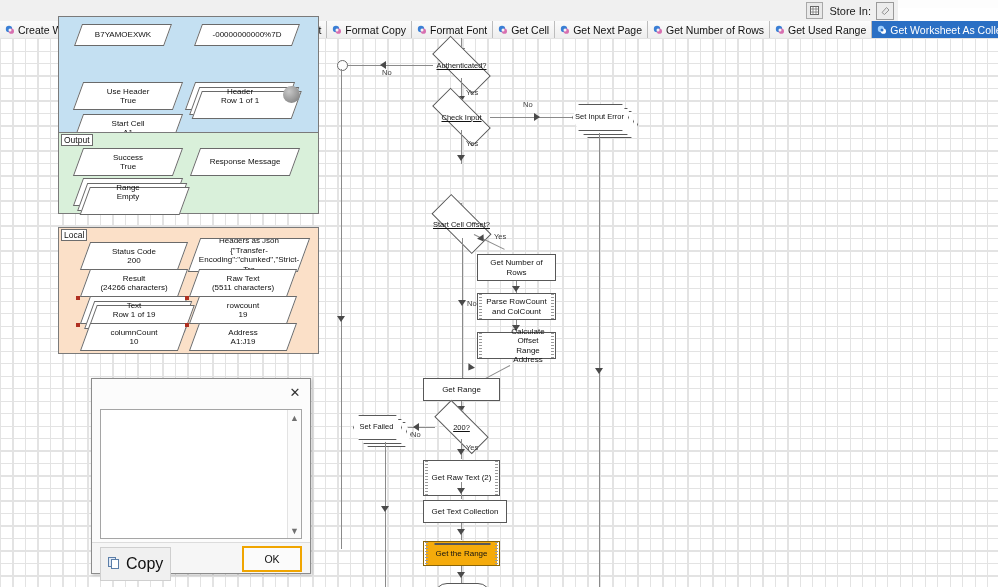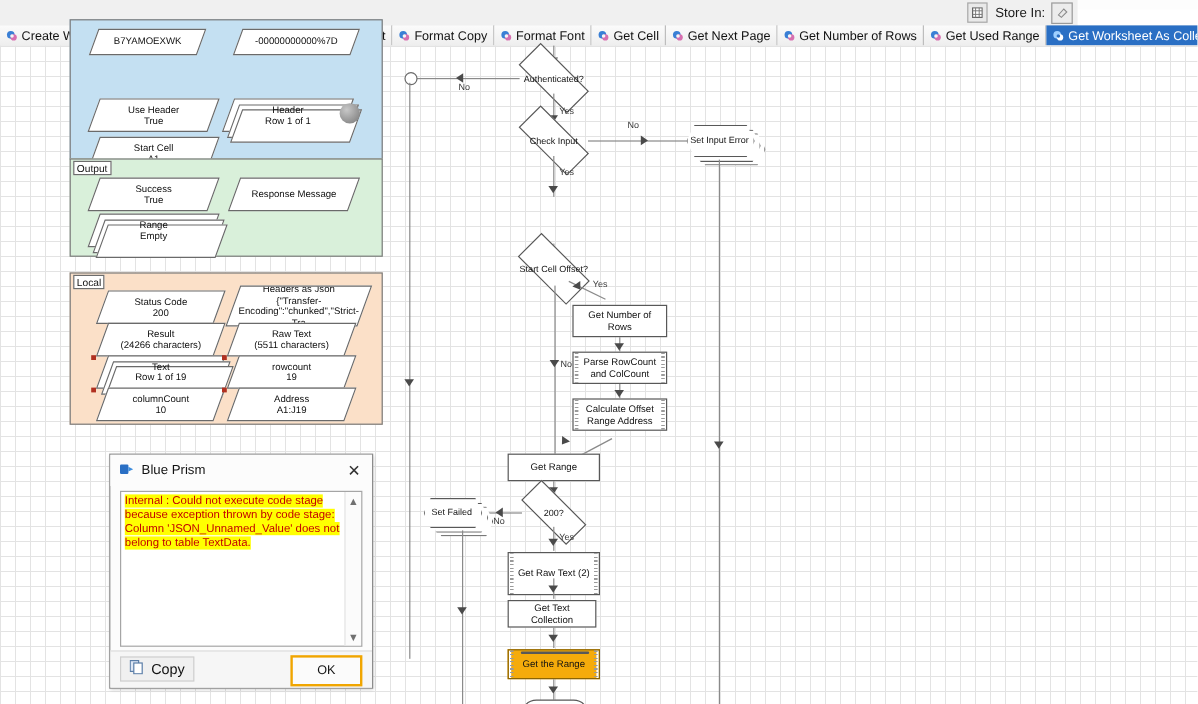--- a/index.html
+++ b/index.html
@@ -119,21 +119,21 @@
   .fnode.highlight{background:#f5ab0b;border:1px solid #8a6405;}
   .fnode .lbl{position:relative;z-index:2;padding:0 5px;}
 
   .diamond{position:absolute;}
   .diamond .shape{
     position:absolute;inset:0;background:#fff;border:1px solid #585858;
     transform:rotate(45deg);
   }
   .diamond .dtxt{
     position:absolute;inset:0;display:flex;align-items:center;justify-content:center;
-    font-size:7.5px;line-height:9px;color:#121212;text-align:right;white-space:nowrap;
+    font-size:7.5px;line-height:9px;color:#121212;text-align:right;white-space:nowrap;text-decoration:underline;
   }
 
   .hexstack{position:absolute;}
   .hexstack .hx{
     position:absolute;background:#fff;border:1px solid #585858;
     clip-path:polygon(12% 0,88% 0,100% 50%,88% 100%,12% 100%,0 50%);
     width:100%;height:100%;
   }
   .hexstack .hx.s1{transform:translate(5px,4px);}
   .hexstack .hx.s2{transform:translate(9px,7px);}
@@ -193,23 +193,23 @@
   .dlg-scroll .ar{
     position:absolute;left:0;right:0;height:13px;display:flex;align-items:center;justify-content:center;
     font-size:9px;color:#707070;
   }
   .dlg-scroll .ar.up{top:1px;} .dlg-scroll .ar.dn{bottom:1px;}
   .dlg-bottom{
     position:absolute;left:0;right:0;bottom:0;height:30px;
     border-top:1px solid #dcdcdc;background:#f6f6f6;
   }
   .copy-btn{
-    position:absolute;left:8px;top:4px;height:21px;min-width:62px;
+    position:absolute;left:8px;top:4px;height:34px;min-width:62px;
     display:flex;align-items:center;gap:6px;padding:0 7px;box-sizing:border-box;
-    background:#f0f0f0;border:1px solid #cfcfcf;font-size:12px;color:#111;cursor:default;
+    background:#f0f0f0;border:1px solid #cfcfcf;font-size:16px;color:#111;cursor:default;
   }
   .ok-btn{
     position:absolute;right:8px;top:3px;width:56px;height:22px;
     display:flex;align-items:center;justify-content:center;
     background:#fbfbfb;border:2px solid #f0a500;font-size:10.5px;color:#111;cursor:default;
   }
 </style>
 </head>
 <body>
 
@@ -500,21 +500,21 @@
     <div class="arrow down" style="left:512px;top:248px;"></div>
 
     <div class="fnode page" style="left:477px;top:255px;width:79px;height:27px;">
       <span class="edge l"></span>
       <span class="edge r"></span>
       <span class="lbl">Parse RowCount and ColCount</span>
     </div>
     <div class="ln v" style="left:516px;top:282px;height:12px;"></div>
     <div class="arrow down" style="left:512px;top:287px;"></div>
 
-    <div class="fnode page" style="left:477px;top:294px;width:79px;height:27px;">
+    <div class="fnode page" style="left:477px;top:294px;width:79px;height:27px;padding-left:23px;">
       <span class="edge l"></span>
       <span class="edge r"></span>
       <span class="lbl">Calculate Offset Range Address</span>
     </div>
 
     <div class="ln h" style="left:474px;top:327px;width:36px;transform:rotate(-28deg);transform-origin:right center;"></div>
     <div class="arrow dr" style="left:466px;top:327px;transform:rotate(35deg);"></div>
 
     <div class="fnode rect" style="left:423px;top:340px;width:77px;height:23px;">
       <span class="lbl">Get Range</span>
@@ -545,58 +545,43 @@
     <div class="edgelbl" style="left:466px;top:405px;">Yes</div>
 
     <div class="fnode page" style="left:423px;top:422px;width:77px;height:36px;">
       <span class="edge l"></span>
       <span class="edge r"></span>
       <span class="lbl">Get Raw Text (2)</span>
     </div>
     <div class="ln v" style="left:461px;top:444px;height:17px;"></div>
     <div class="arrow down" style="left:457px;top:450px;"></div>
 
-    <div class="fnode rect" style="left:423px;top:462px;width:74px;height:23px;">
+    <div class="fnode rect" style="left:423px;top:462px;width:84px;height:23px;">
       <span class="lbl">Get Text Collection</span>
     </div>
     <div class="ln v" style="left:461px;top:485px;height:17px;"></div>
     <div class="arrow down" style="left:457px;top:491px;"></div>
 
     <div class="fnode page highlight" style="left:423px;top:503px;width:77px;height:25px;">
       <span class="edge l"></span>
       <span class="edge r"></span>
       <span class="lbl">Get the Range</span>
     </div>
     <div class="ln v" style="left:461px;top:528px;height:17px;"></div>
     <div class="arrow down" style="left:457px;top:534px;"></div>
 
     <div class="endnode" style="left:434px;top:505px;width:55px;height:0px;"></div>
     <div class="endnode" style="left:434px;top:545px;width:55px;height:24px;">
       
     </div>
 
     <div class="dialog" style="left:91px;top:340px;width:218px;height:194px;">
-      <div class="dlg-title">
-        <span>
-          <svg width="12" height="12" viewBox="0 0 12 12">
-              <rect x="0" y="2" width="7" height="8" rx="1" fill="#2a6fc4"></rect>
-              <path d="M7 4 L11 6 L7 8 Z" fill="#3f8ede"></path>
-            </svg>
-        </span>
-        <span>Blue Prism</span>
-      </div>
       <div class="dlg-close">✕</div>
 
       <div class="dlg-textarea">
-        <div class="dlg-msg">
-          <span>Internal : Could not execute code stage</span><br>
-          <span>because exception thrown by code stage:</span><br>
-          <span>Column 'JSON_Unnamed_Value' does not</span><br>
-          <span>belong to table TextData.</span>
-        </div>
         <div class="dlg-scroll">
           <div class="ar up">▲</div>
           <div class="ar dn">▼</div>
         </div>
       </div>
 
       <div class="dlg-bottom">
         <div class="copy-btn">
           <span>
             <svg width="12" height="12" viewBox="0 0 12 12">

